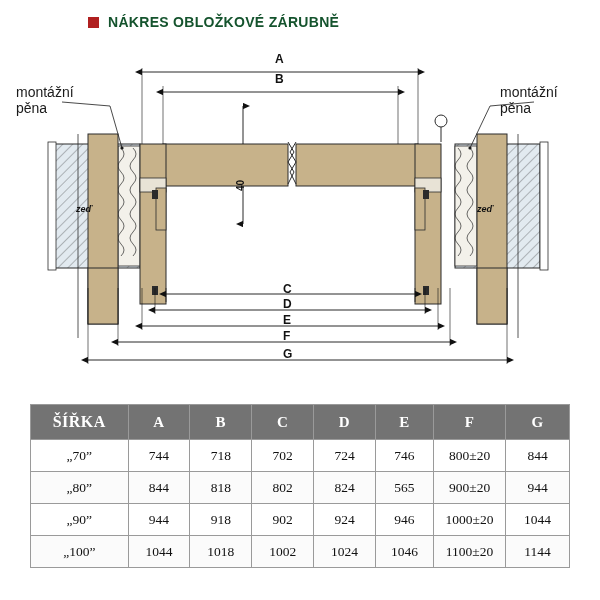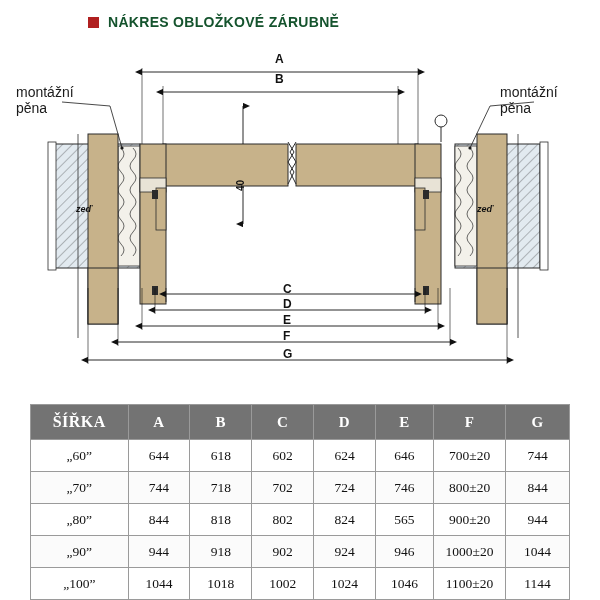--- a/index.html
+++ b/index.html
@@ -310,30 +310,20 @@
           <th style="width:62px;">B</th>
           <th style="width:62px;">C</th>
           <th style="width:62px;">D</th>
           <th style="width:58px;">E</th>
           <th style="width:72px;">F</th>
           <th style="width:64px;">G</th>
         </tr>
       </thead>
       <tbody>
         <tr>
-          <td class="first">„60”</td>
-          <td>644</td>
-          <td>618</td>
-          <td>602</td>
-          <td>624</td>
-          <td>646</td>
-          <td>700±20</td>
-          <td>744</td>
-        </tr>
-        <tr>
           <td class="first">„70”</td>
           <td>744</td>
           <td>718</td>
           <td>702</td>
           <td>724</td>
           <td>746</td>
           <td>800±20</td>
           <td>844</td>
         </tr>
         <tr>

